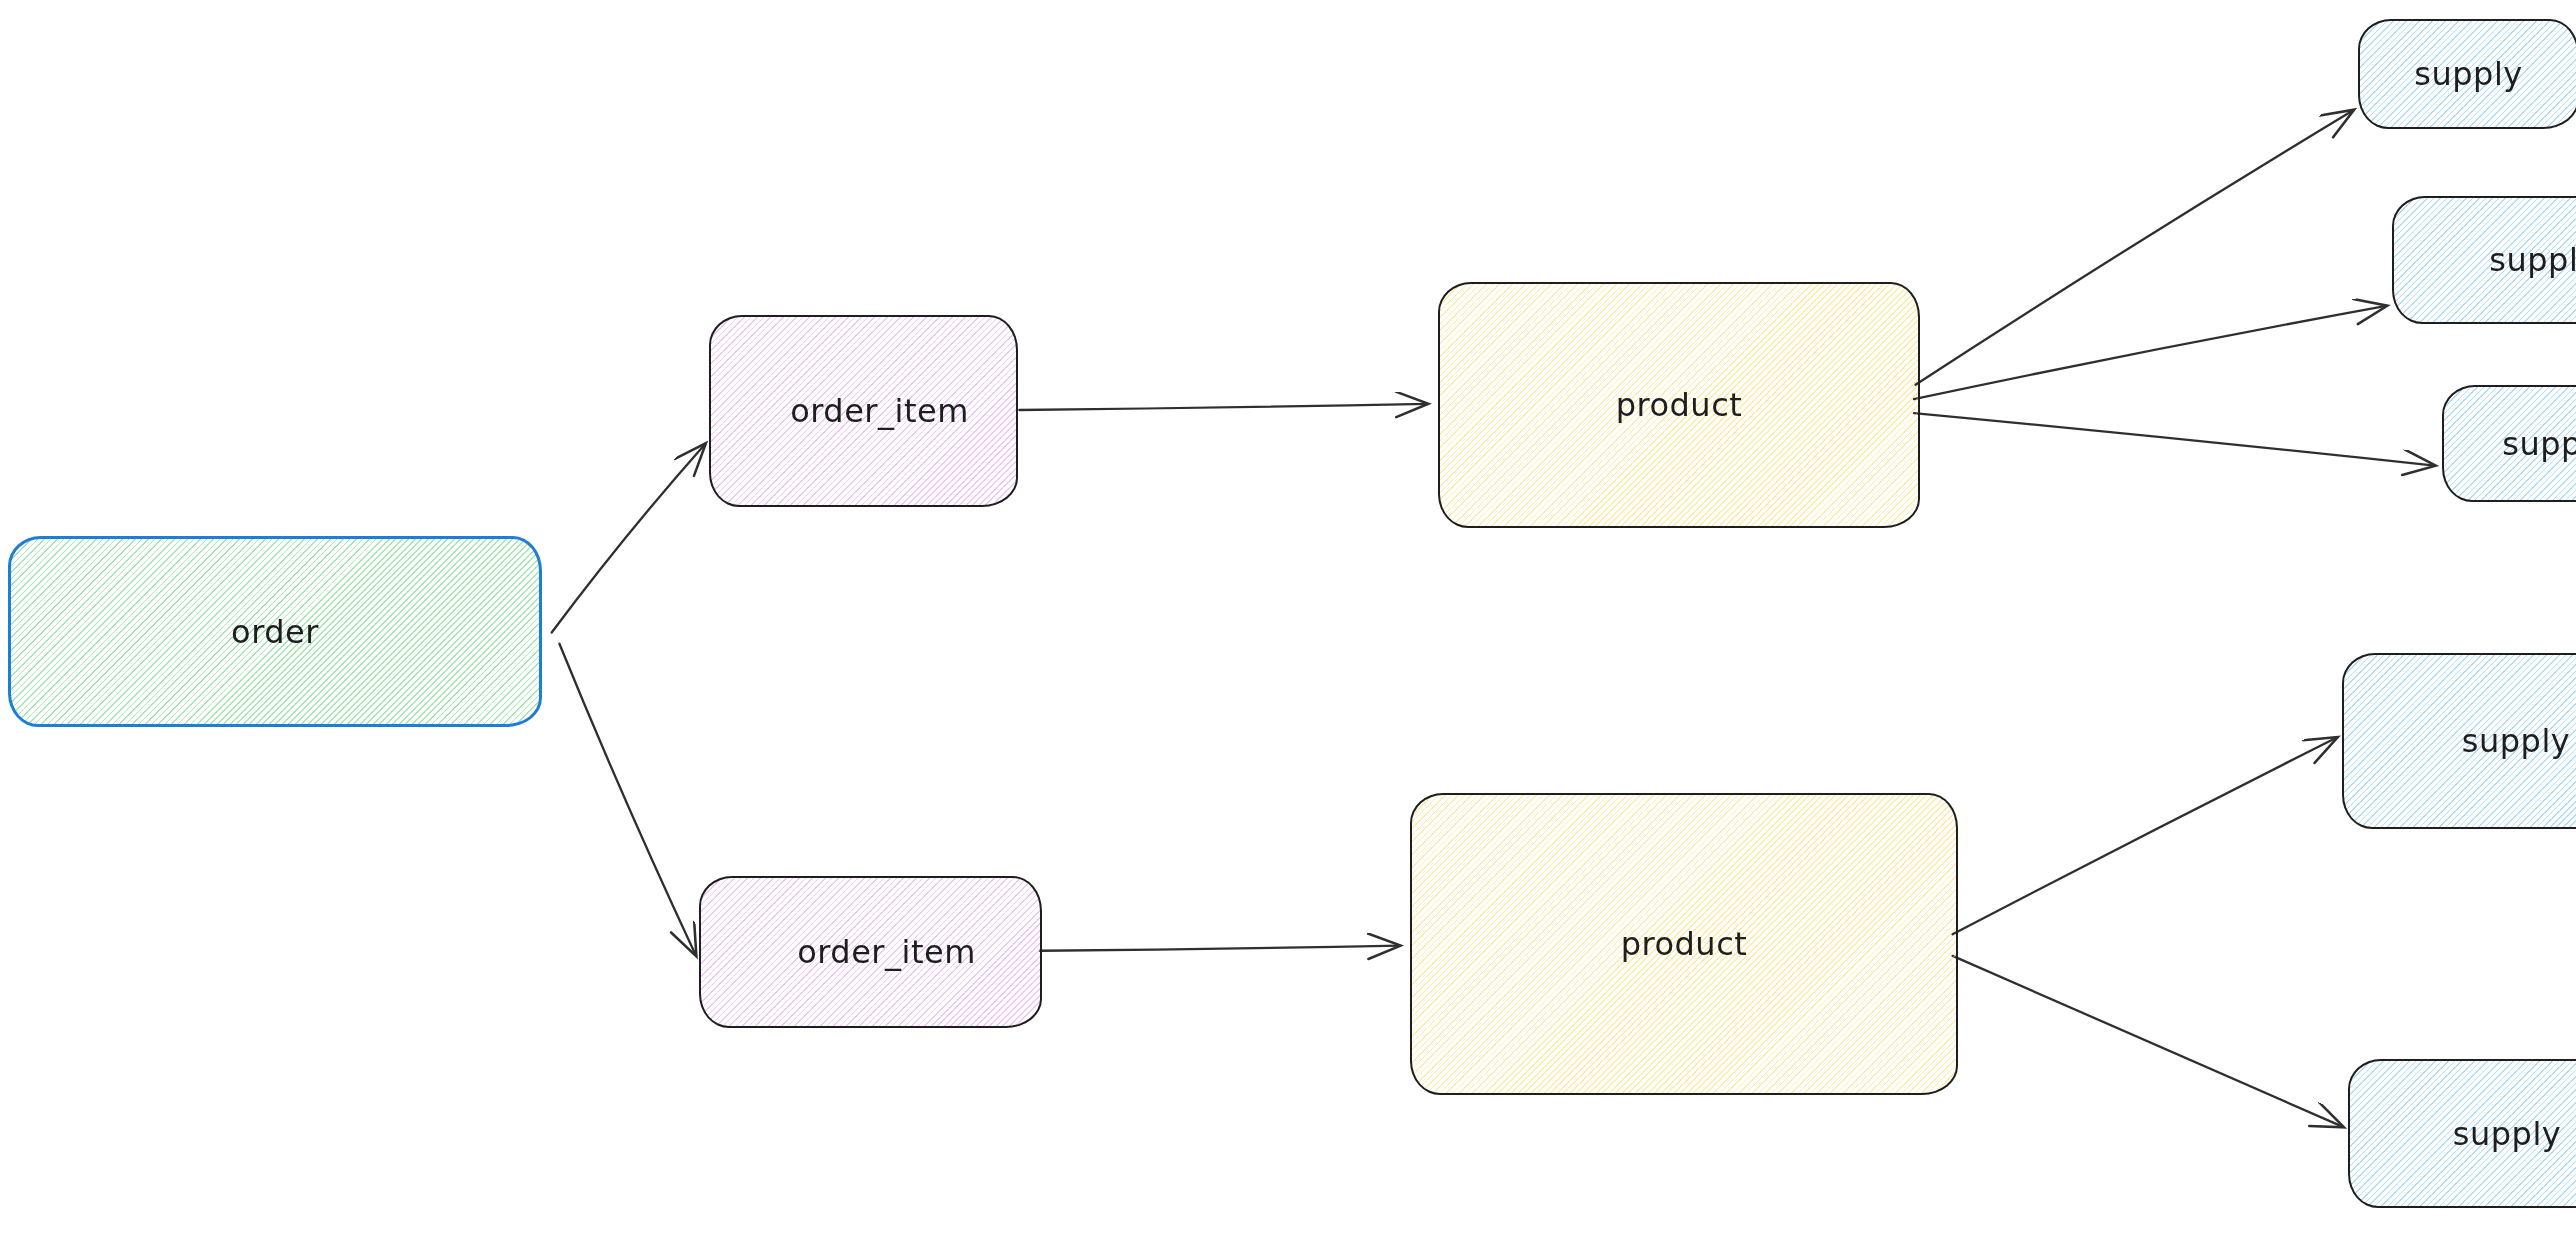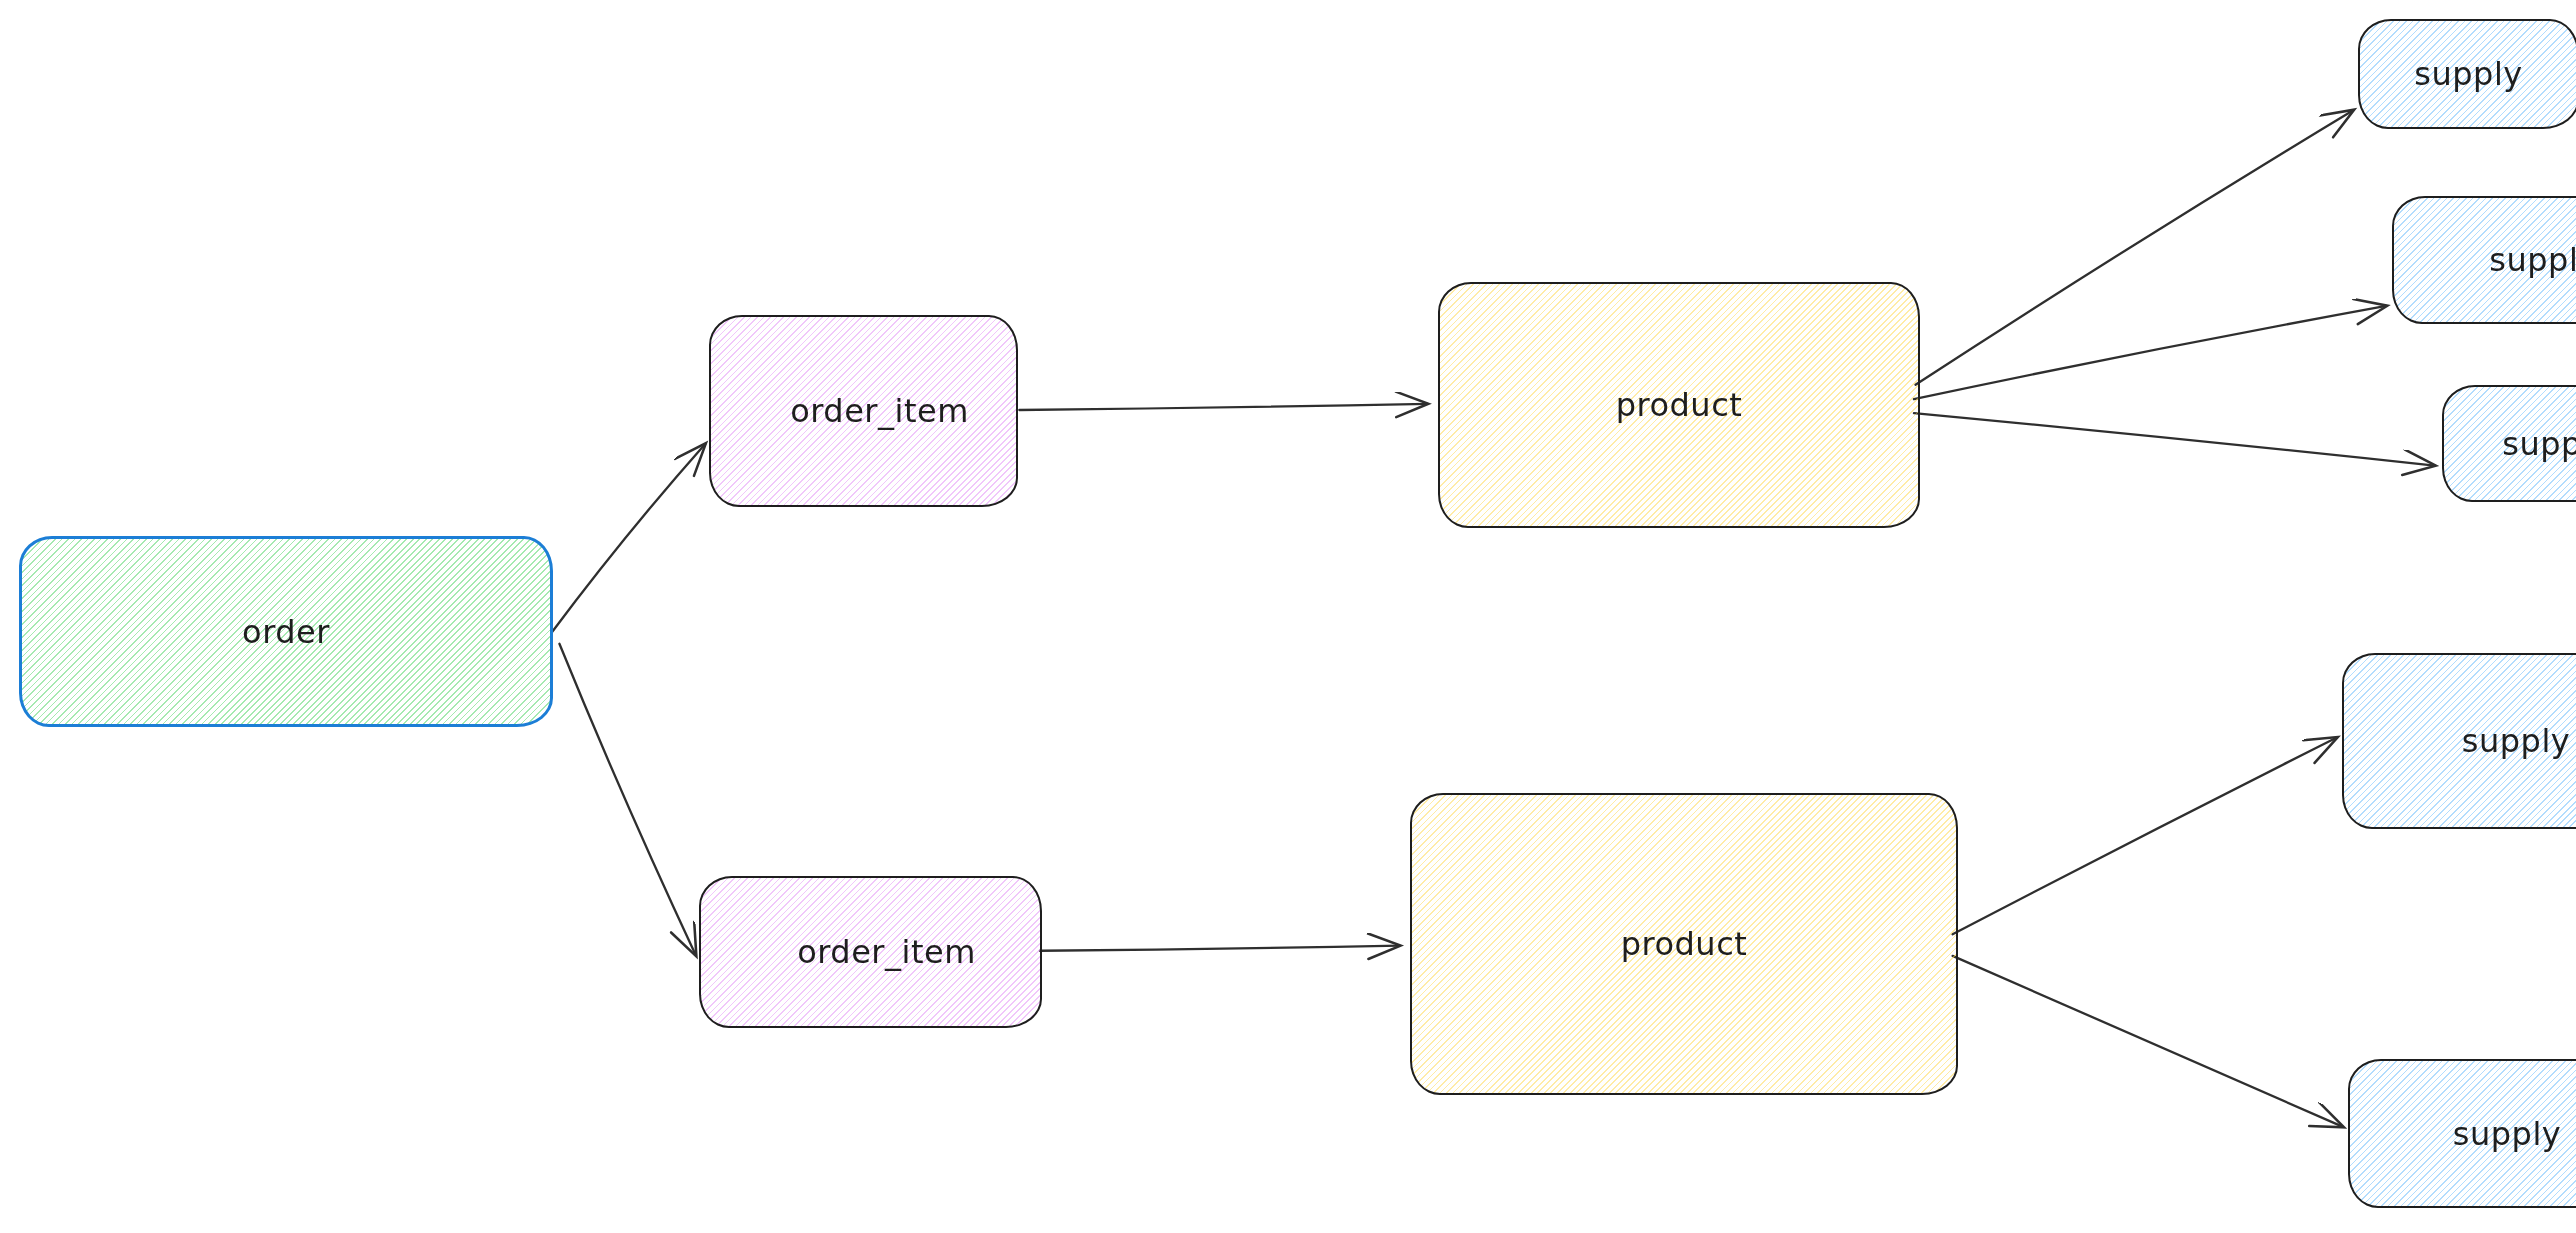--- a/index.html
+++ b/index.html
@@ -54,21 +54,21 @@
       transparent 1.2px, transparent 4.6px);
     margin-left: 8px;
   }
   .fill-blue {
     border: 2.6px solid #1e1e1e;
     background: repeating-linear-gradient(135deg,
       rgba(116, 192, 252, 0.55) 0px, rgba(116, 192, 252, 0.55) 1.2px,
       transparent 1.2px, transparent 4.6px);
   }
 
-  #node-order        { left: 19px;   top: 536px; width: 534px; height: 191px; }
+  #node-order        { left: 8px;   top: 536px; width: 534px; height: 191px; }
   #node-order-item-1 { left: 709px; top: 315px;  width: 309px;  height: 192px; }
   #node-order-item-2 { left: 699px; top: 876px; width: 343px;  height: 152px; }
   #node-product-1    { left: 1430px; top: 282px;  width: 482px;  height: 246px; }
   #node-product-2    { left: 1402px; top: 793px; width: 548px; height: 302px; }
   #node-supply-1     { left: 2358px; top: 18.5px;   width: 221px;  height: 110px; }
   #node-supply-2     { left: 2392px; top: 196px;  width: 303px;  height: 128px; }
   #node-supply-3     { left: 2442px; top: 385px;  width: 229px;  height: 117px; }
   #node-supply-4     { left: 2342px; top: 653px; width: 348px;  height: 176px; }
   #node-supply-5     { left: 2348px; top: 1059px; width: 318px;  height: 149px; }
 

